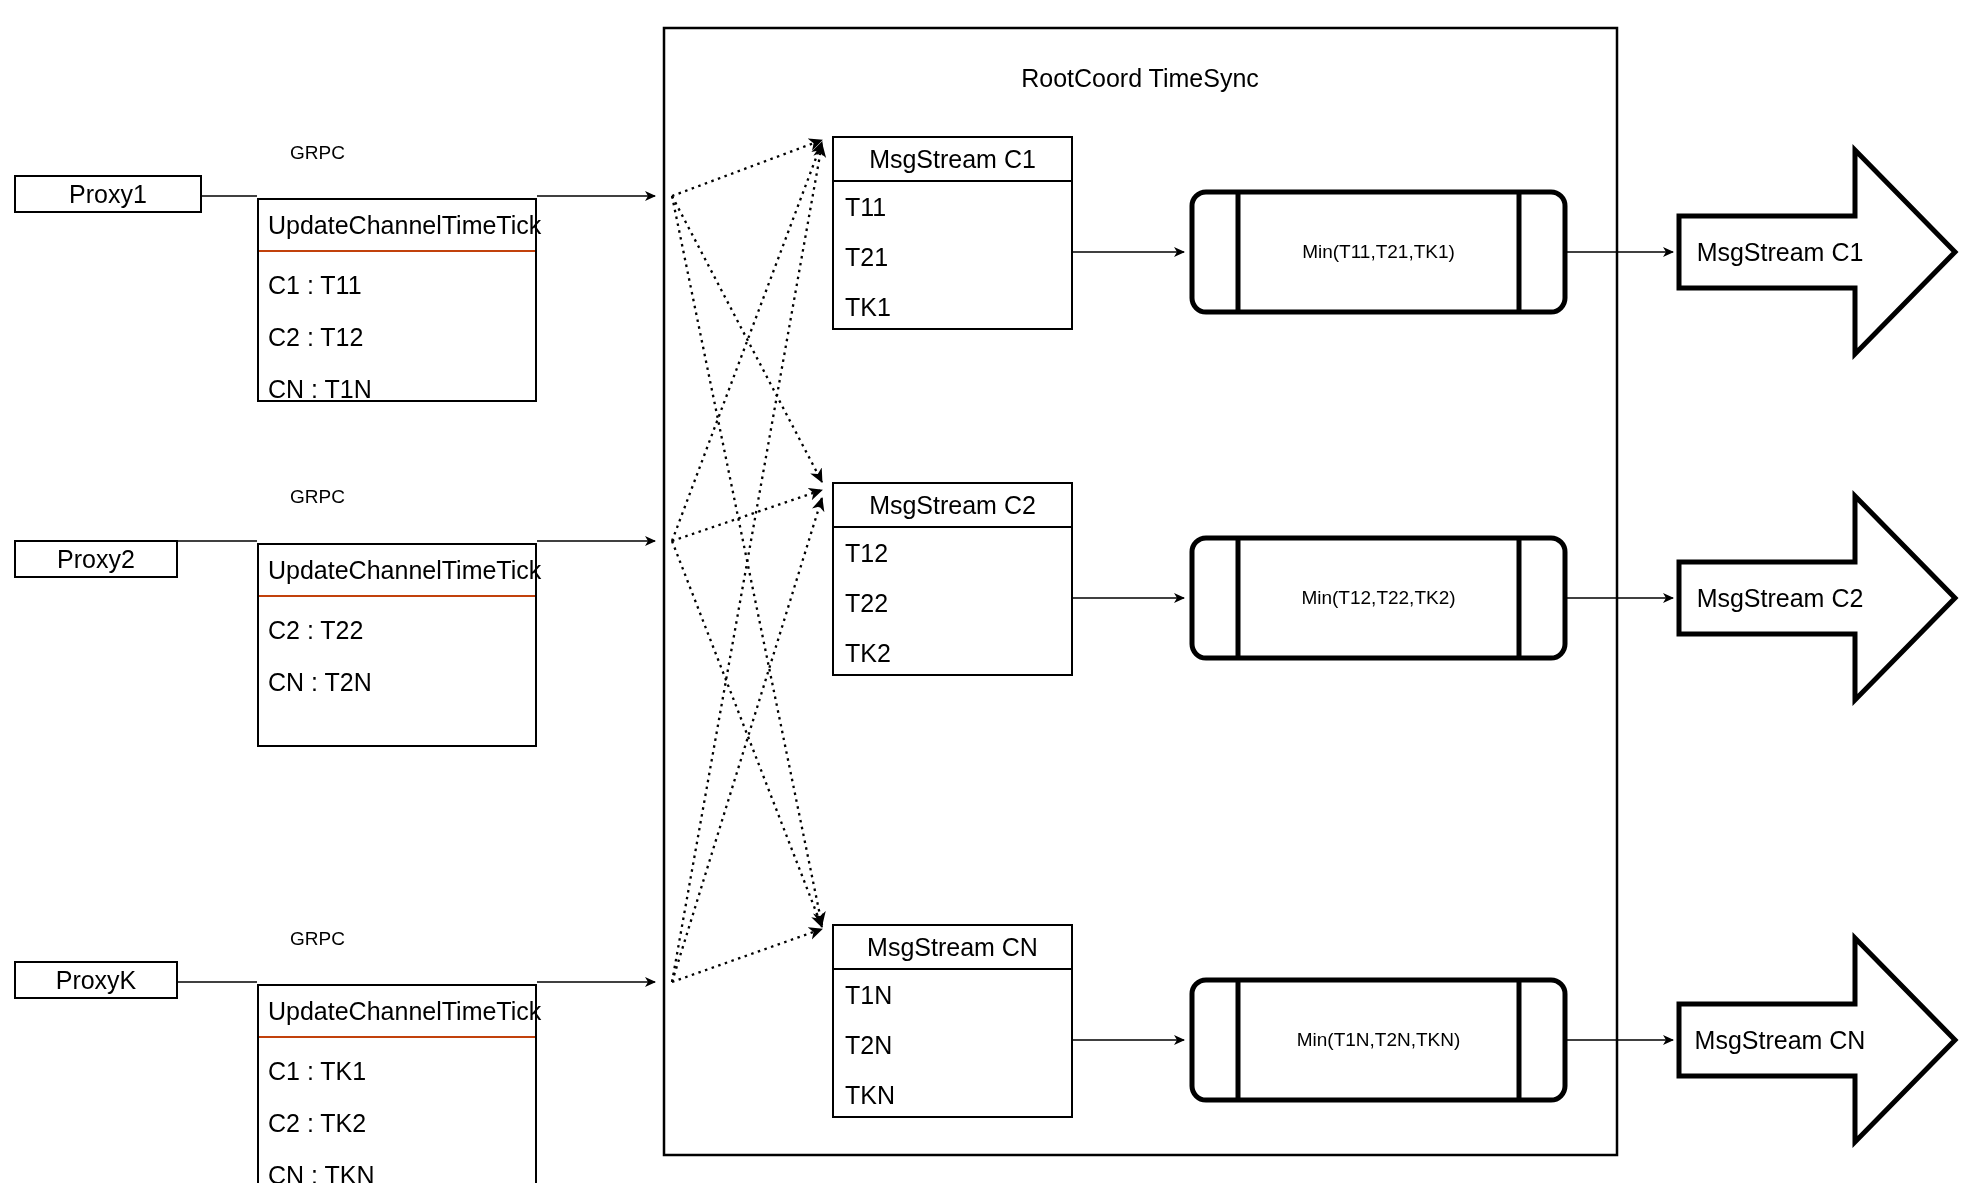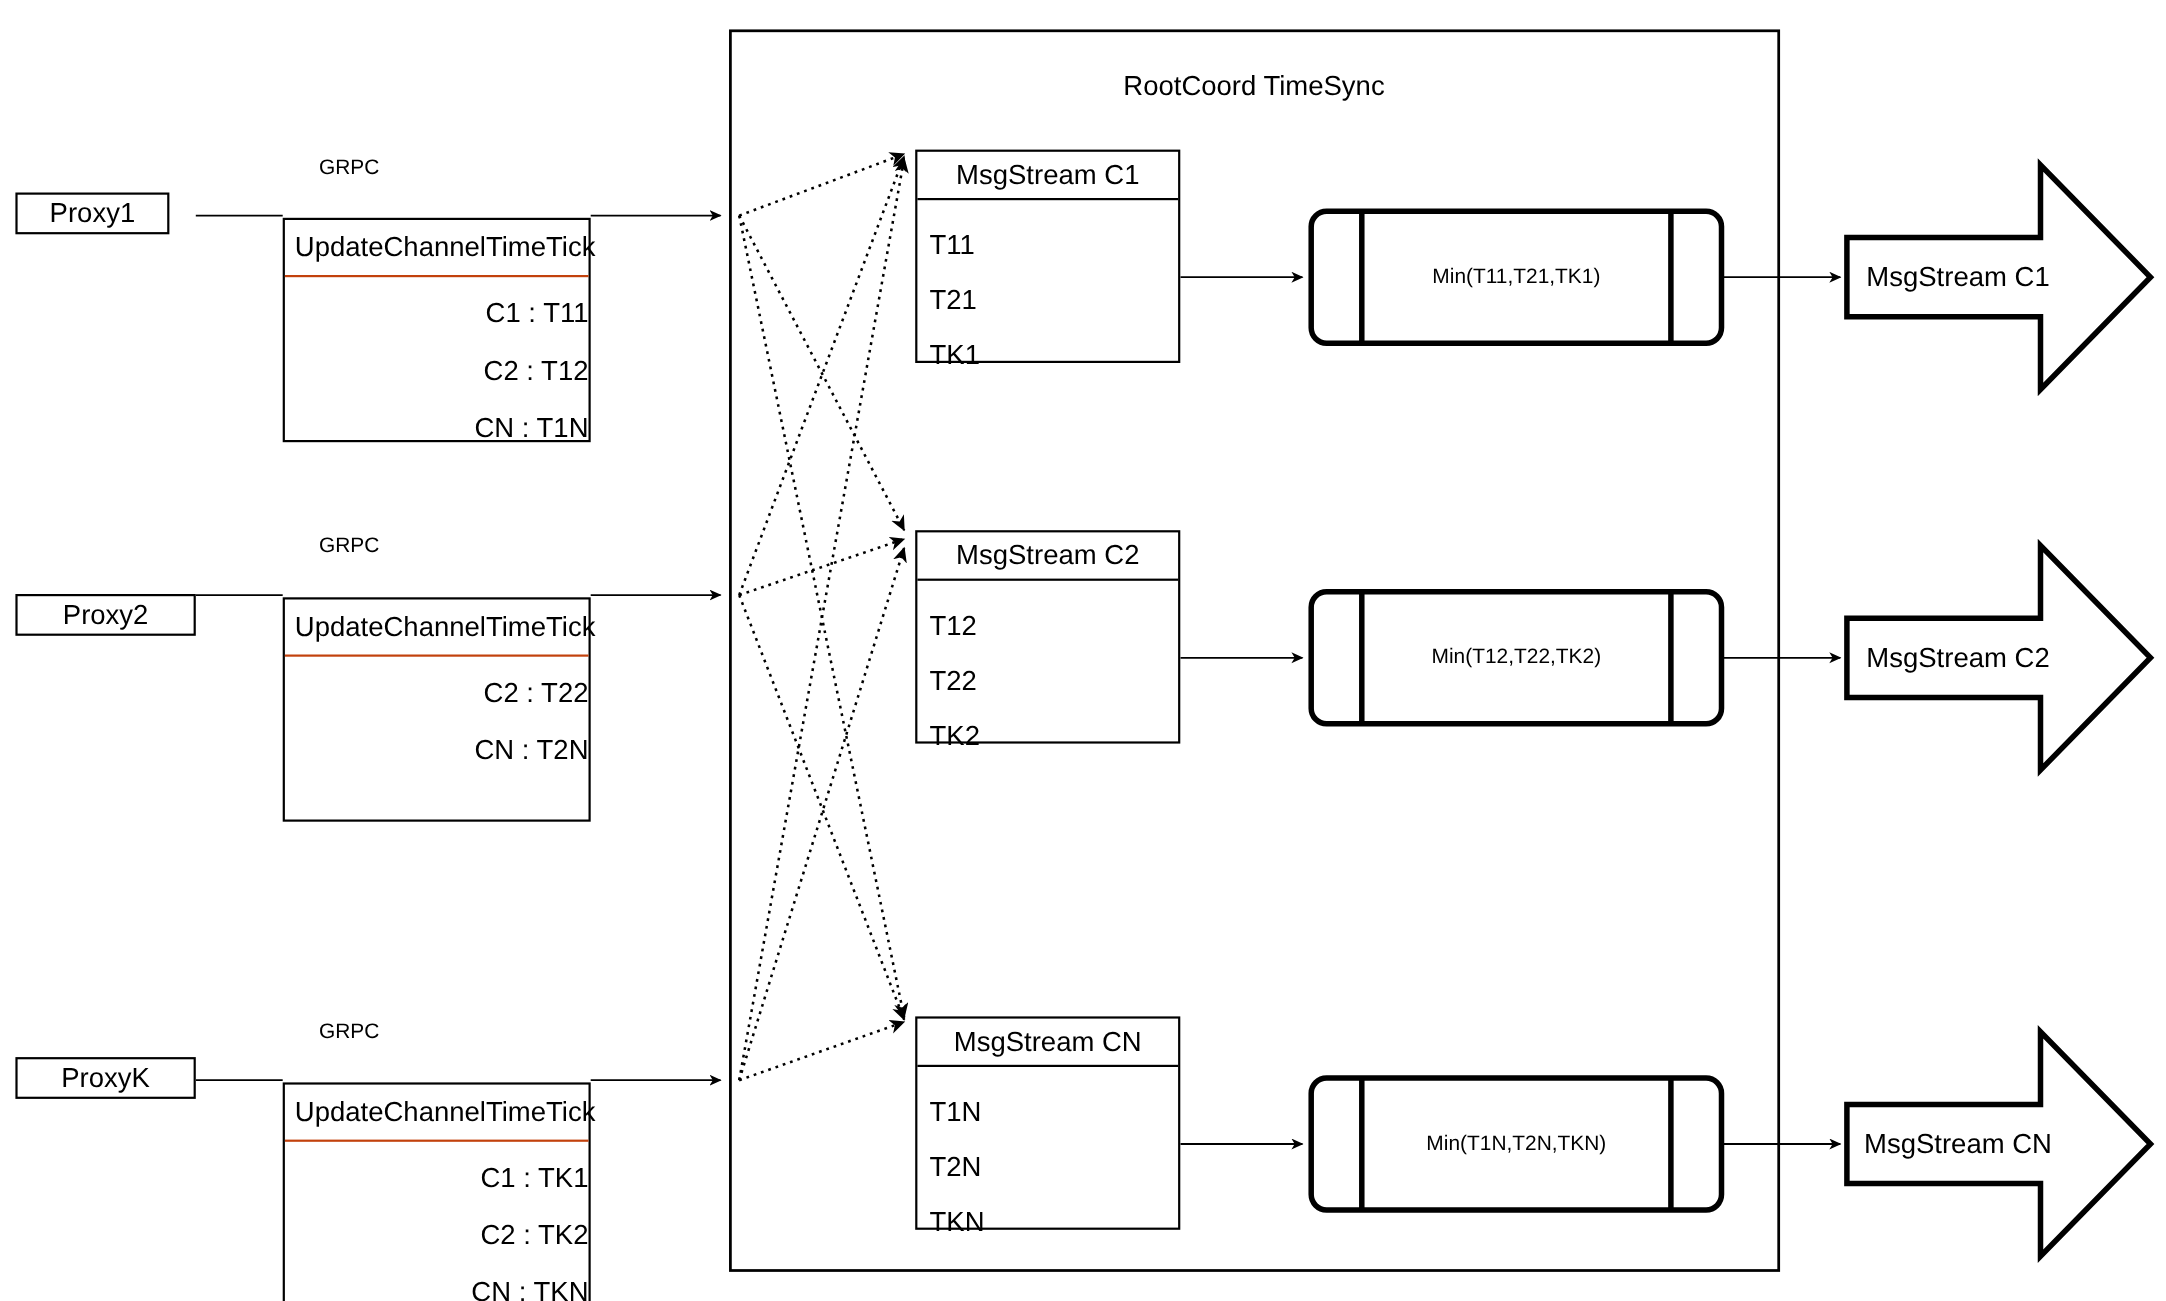--- a/index.html
+++ b/index.html
@@ -5,25 +5,25 @@
   html,body{margin:0;padding:0;background:#ffffff;}
   body{width:1969px;height:1183px;position:relative;overflow:hidden;
        font-family:"Liberation Sans",sans-serif;color:#000;}
   #stage{position:absolute;left:0;top:0;width:1969px;height:1183px;margin-top:20px;}
   svg.layer{position:absolute;left:0;top:0;width:1969px;height:1183px;pointer-events:none;}
   .box{position:absolute;box-sizing:border-box;border:2px solid #000;background:#fff;}
   .ctr{display:flex;align-items:center;justify-content:center;}
   .proxy{height:38px;font-size:25px;}
   .uct-hdr{position:absolute;left:0;top:0;right:0;height:52px;border-bottom:2px solid #c2410c;
            box-sizing:border-box;display:flex;align-items:center;padding-left:9px;font-size:25px;}
-  .uct-body{position:absolute;left:0;top:52px;right:0;bottom:0;padding:14px 0 0 9px;box-sizing:border-box;text-align:right;}
+  .uct-body{position:absolute;left:0;top:52px;right:0;bottom:0;padding:14px 0 0 9px;box-sizing:border-box;}
   .uct-row{font-size:25px;height:52px;line-height:38px;}
   .ms-hdr{position:absolute;left:0;top:0;right:0;height:44px;border-bottom:2px solid #000;
           box-sizing:border-box;display:flex;align-items:center;justify-content:center;font-size:25px;}
-  .ms-body{position:absolute;left:0;top:44px;right:0;bottom:0;padding:20px 0 0 11px;box-sizing:border-box;}
+  .ms-body{position:absolute;left:0;top:44px;right:0;bottom:0;padding:4px 0 0 11px;box-sizing:border-box;}
   .ms-row{font-size:25px;height:50px;line-height:42px;}
   .grpc{position:absolute;font-size:19px;text-align:left;}
   .rc-title{position:absolute;font-size:25px;text-align:center;width:400px;}
   .minlabel{position:absolute;font-size:19px;display:flex;align-items:center;justify-content:center;}
   .arrowlabel{position:absolute;font-size:25px;display:flex;align-items:center;justify-content:center;}
 </style>
 </head>
 <body>
 
 <div id="stage">
@@ -85,21 +85,21 @@
       <path d="M1679,196 L1855,196 L1855,130 L1955,232 L1855,334 L1855,268 L1679,268 Z"></path>
       <path d="M1679,542 L1855,542 L1855,476 L1955,578 L1855,680 L1855,614 L1679,614 Z"></path>
       <path d="M1679,984 L1855,984 L1855,918 L1955,1020 L1855,1122 L1855,1056 L1679,1056 Z"></path>
     </g>
   </svg>
 
   <div class="rc-title" style="left:940px;top:44px;">RootCoord TimeSync</div>
 
   <div class="grpc" style="left:290px;top:122px;width:220px;">GRPC</div>
 
-  <div class="box ctr proxy" style="left:14px;top:155px;width:140px;">Proxy1</div>
+  <div class="box ctr proxy" style="left:14px;top:155px;width:188px;">Proxy1</div>
 
   <div class="box" style="left:257px;top:178px;width:280px;height:204px;">
     <div class="uct-hdr">UpdateChannelTimeTick</div>
     <div class="uct-body">
       <div class="uct-row">C1 :  T11</div>
       <div class="uct-row">C2 :  T12</div>
       <div class="uct-row">CN : T1N</div>
     </div>
   </div>
 

